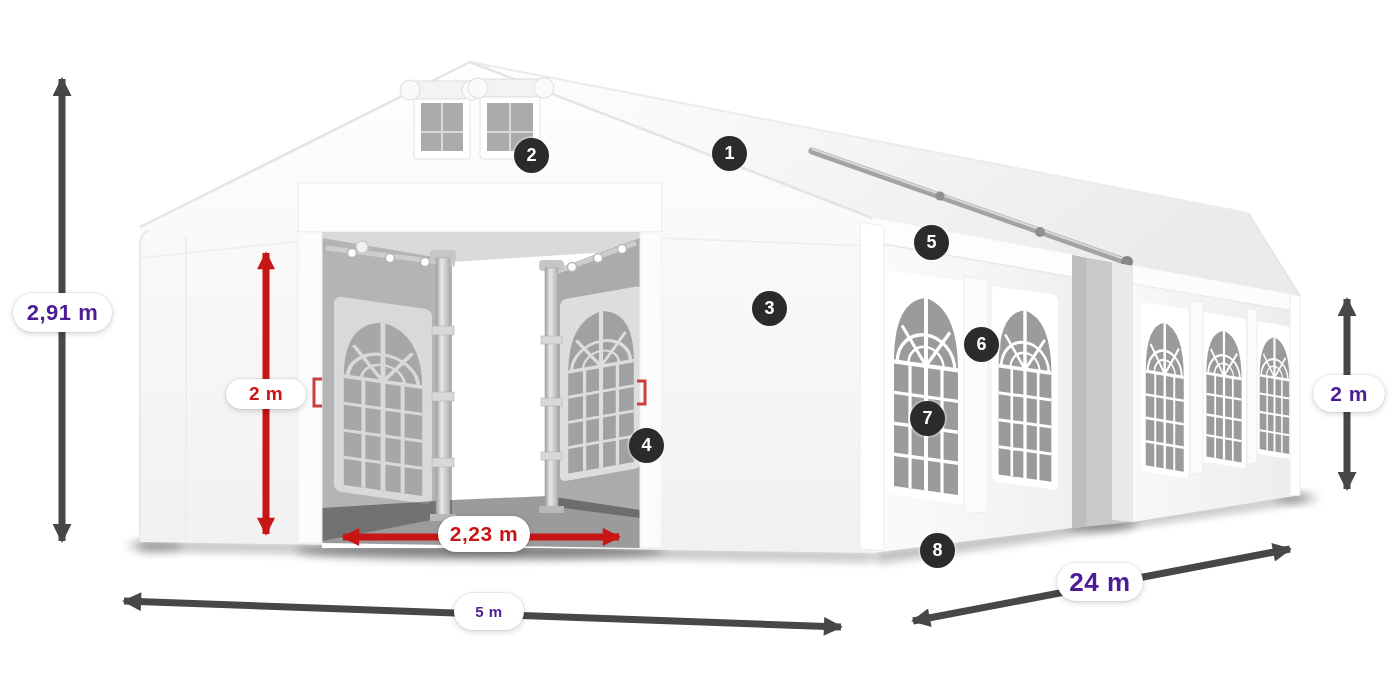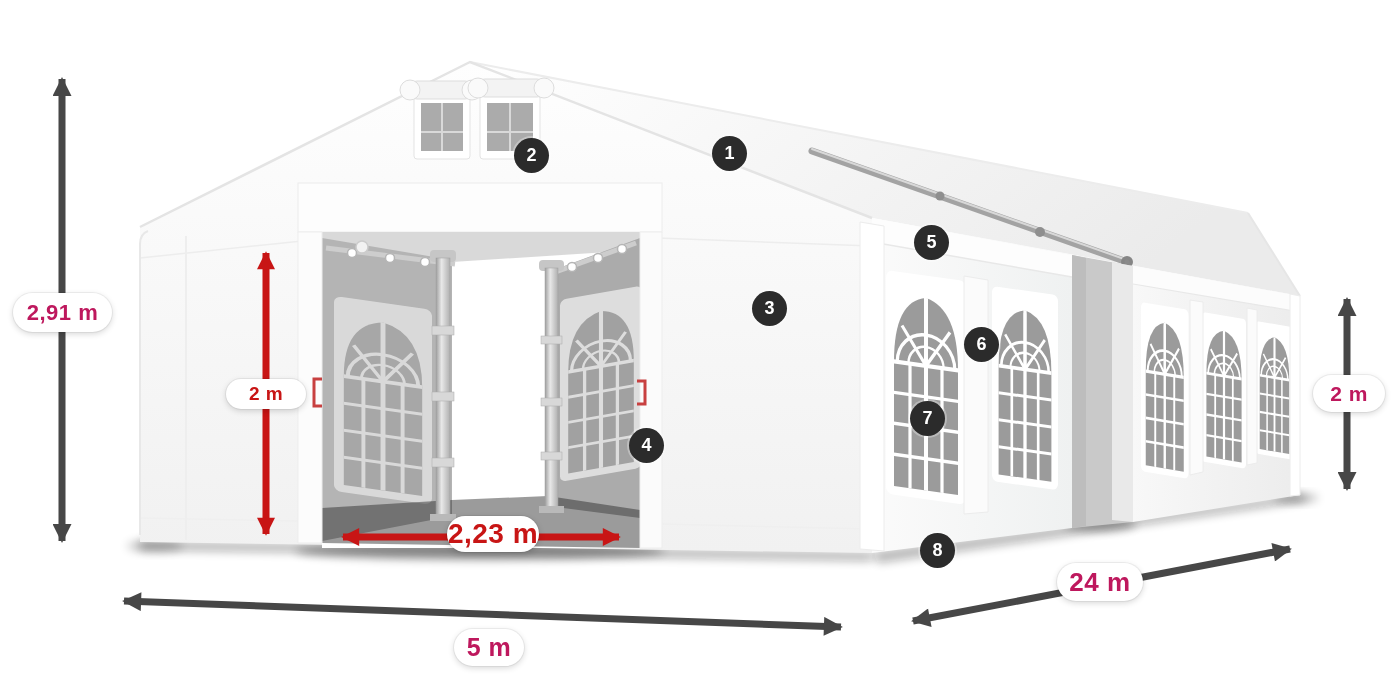--- a/index.html
+++ b/index.html
@@ -13,21 +13,21 @@
   }
   .stage svg { position: absolute; left: 0; top: 0; }
   .pill {
     position: absolute;
     background: #ffffff;
     border-radius: 999px;
     display: flex;
     align-items: center;
     justify-content: center;
     font-weight: bold;
-    color: #be185d;
+    color: #4c1d95;
     letter-spacing: 0.5px;
     box-shadow: 0 0 0 1px rgba(0,0,0,0.05), 0 2px 6px rgba(0,0,0,0.16);
     white-space: nowrap;
     z-index: 5;
   }
   .pill.red { color: #c81515; }
   .badge {
     position: absolute;
     width: 35px;
     height: 35px;
@@ -229,22 +229,22 @@
       <line x1="266" y1="253" x2="266" y2="534" stroke="#c81515" stroke-width="7" marker-start="url(#arrow-red)" marker-end="url(#arrow-red)"></line>
       <line x1="343" y1="537" x2="619" y2="537" stroke="#c81515" stroke-width="7" marker-start="url(#arrow-red)" marker-end="url(#arrow-red)"></line>
       <line x1="124" y1="601" x2="841" y2="627" stroke="#474747" stroke-width="7" marker-start="url(#arrow-dark)" marker-end="url(#arrow-dark)"></line>
       <line x1="913" y1="621" x2="1290" y2="549" stroke="#474747" stroke-width="7" marker-start="url(#arrow-dark)" marker-end="url(#arrow-dark)"></line>
       <line x1="1347" y1="299" x2="1347" y2="489" stroke="#474747" stroke-width="7" marker-start="url(#arrow-dark)" marker-end="url(#arrow-dark)"></line>
     </g>
   </svg>
 
   <div class="pill" style="left:13px; top:293px; width:99px; height:39px; font-size:22px;">2,91 m</div>
   <div class="pill red" style="left:226px; top:379px; width:80px; height:30px; font-size:19px;">2 m</div>
-  <div class="pill red" style="left:447px; top:516px; width:92px; height:36px; font-size:28px;">2,23 m</div>
-  <div class="pill" style="left:454px; top:593px; width:70px; height:37px; font-size:25px;margin-top:36px;">5 m</div>
+  <div class="pill red" style="left:438px; top:516px; width:92px; height:36px; font-size:21px;">2,23 m</div>
+  <div class="pill" style="left:454px; top:593px; width:70px; height:37px; font-size:15px;">5 m</div>
   <div class="pill" style="left:1057px; top:563px; width:86px; height:38px; font-size:26px;">24 m</div>
   <div class="pill" style="left:1313px; top:375px; width:72px; height:37px; font-size:21px;">2 m</div>
 
   <div class="badge" style="left:712px; top:136px;">1</div>
   <div class="badge" style="left:514px; top:138px;">2</div>
   <div class="badge" style="left:752px; top:291px;">3</div>
   <div class="badge" style="left:629px; top:428px;">4</div>
   <div class="badge" style="left:914px; top:225px;">5</div>
   <div class="badge" style="left:964px; top:327px;">6</div>
   <div class="badge" style="left:910px; top:401px;">7</div>

